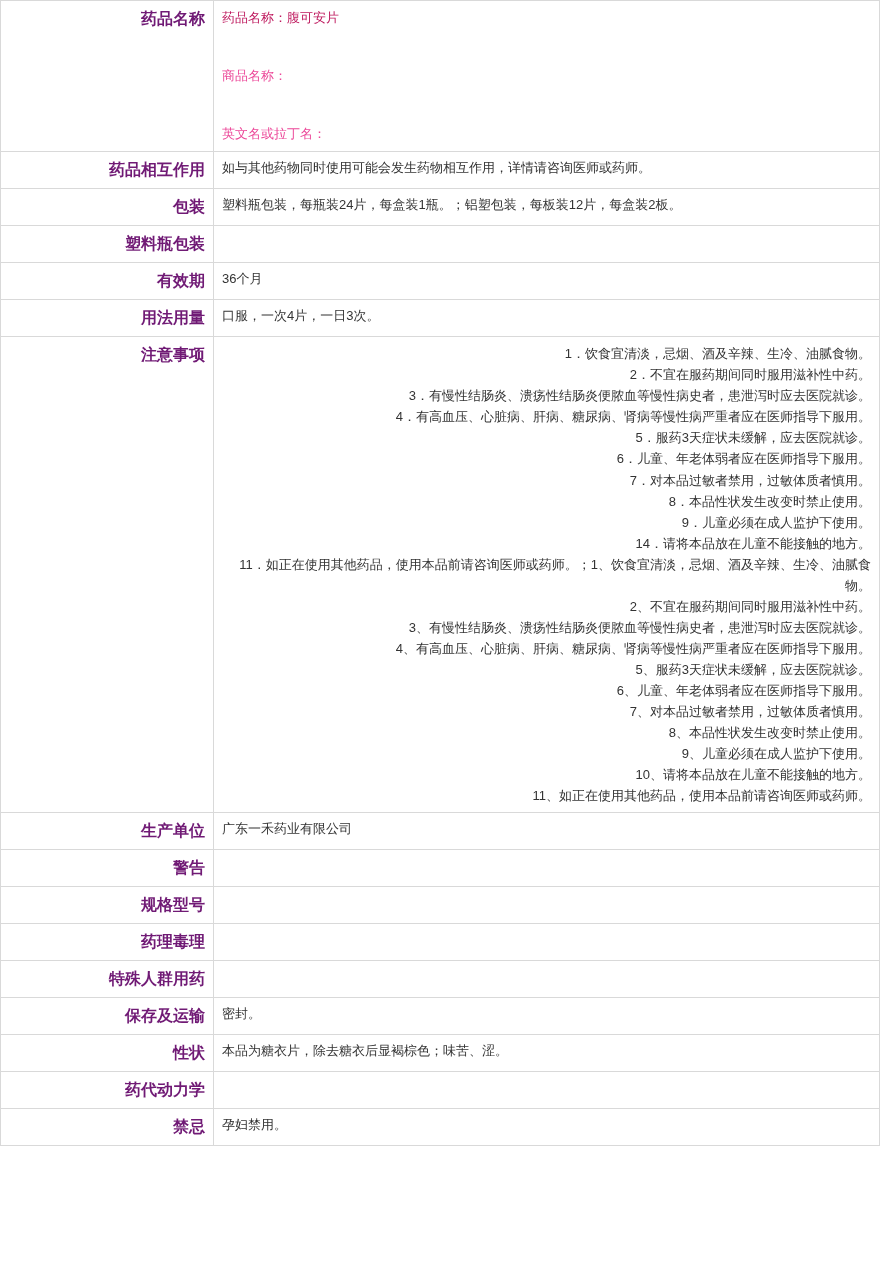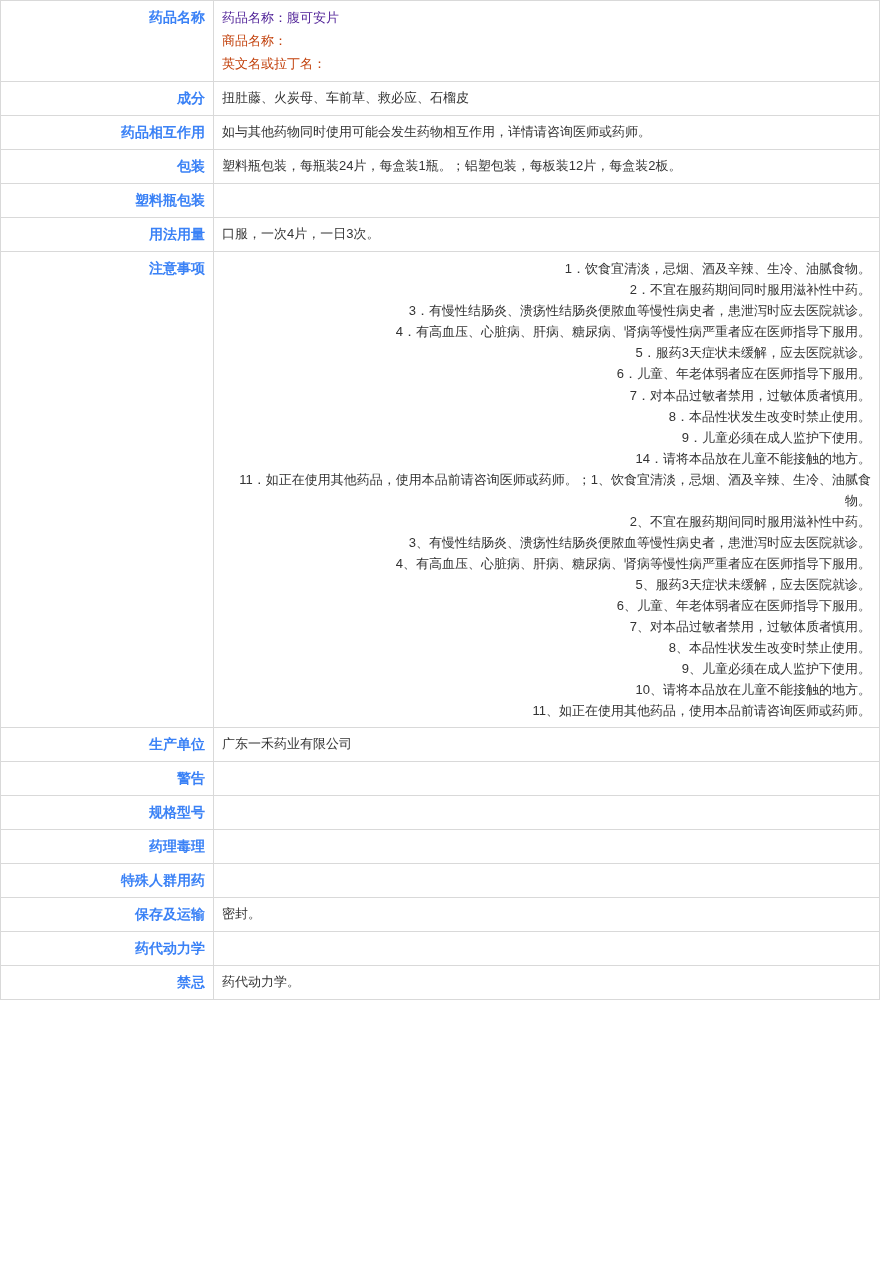--- a/index.html
+++ b/index.html
@@ -25,40 +25,41 @@
   }
   table.drug-table td {
     border: 1px solid #d9d9d9;
     vertical-align: top;
     padding: 6px 8px;
   }
   td.label-cell {
     width: 196px;
     text-align: right;
     font-weight: bold;
-    font-size: 14px;
-    color: #3b82f6;
+    font-size: 16px;
+    color: #701a75;
     padding-right: 10px;
     vertical-align: top;
     line-height: 1.5;
     margin-left: 12px;
   }
   td.value-cell {
     font-size: 13px;
     color: #333333;
     line-height: 1.6;
     word-break: break-word;
   }
   
   .name-lines div {
     line-height: 1.75;
-    color: #4c1d95;
+    color: #be185d;
   }
   .name-lines .muted {
-    color: #c2410c;
+    color: #ec4899;
+    margin-top: 35px;
   }
   .row-empty .value-cell {
     height: 16px;
   }
   .notice-list {
     margin: 0;
     padding: 0;
     list-style: none;
   }
   .notice-list li {
@@ -89,40 +90,40 @@
         <td class="value-cell">
           <div class="name-lines">
             <div>药品名称：腹可安片</div>
             <div class="muted">商品名称：</div>
             <div class="muted">英文名或拉丁名：</div>
           </div>
         </td>
       </tr>
 
 
-      <tr>
-        <td class="label-cell">成分</td>
-        <td class="value-cell">扭肚藤、火炭母、车前草、救必应、石榴皮</td>
-      </tr>
 
       <tr>
         <td class="label-cell">药品相互作用</td>
         <td class="value-cell">如与其他药物同时使用可能会发生药物相互作用，详情请咨询医师或药师。</td>
       </tr>
 
       <tr>
         <td class="label-cell">包装</td>
         <td class="value-cell">塑料瓶包装，每瓶装24片，每盒装1瓶。；铝塑包装，每板装12片，每盒装2板。</td>
       </tr>
 
       <tr class="row-empty">
         <td class="label-cell">塑料瓶包装</td>
         <td class="value-cell"></td>
       </tr>
 
+      <tr>
+        <td class="label-cell">有效期</td>
+        <td class="value-cell">36个月</td>
+      </tr>
 
       <tr>
         <td class="label-cell">用法用量</td>
         <td class="value-cell">口服，一次4片，一日3次。</td>
       </tr>
 
       <tr>
         <td class="label-cell label-top">注意事项</td>
         <td class="value-cell">
           <ul class="notice-list">
@@ -176,27 +177,31 @@
       <tr class="row-empty">
         <td class="label-cell">特殊人群用药</td>
         <td class="value-cell"></td>
       </tr>
 
       <tr>
         <td class="label-cell">保存及运输</td>
         <td class="value-cell">密封。</td>
       </tr>
 
+      <tr>
+        <td class="label-cell">性状</td>
+        <td class="value-cell">本品为糖衣片，除去糖衣后显褐棕色；味苦、涩。</td>
+      </tr>
 
       <tr class="row-empty">
         <td class="label-cell">药代动力学</td>
         <td class="value-cell"></td>
       </tr>
 
       <tr>
         <td class="label-cell">禁忌</td>
-        <td class="value-cell">药代动力学。</td>
+        <td class="value-cell">孕妇禁用。</td>
       </tr>
 
     </tbody>
   </table>
   <div class="footer-space"></div>
 </div>
 
 </body></html>

